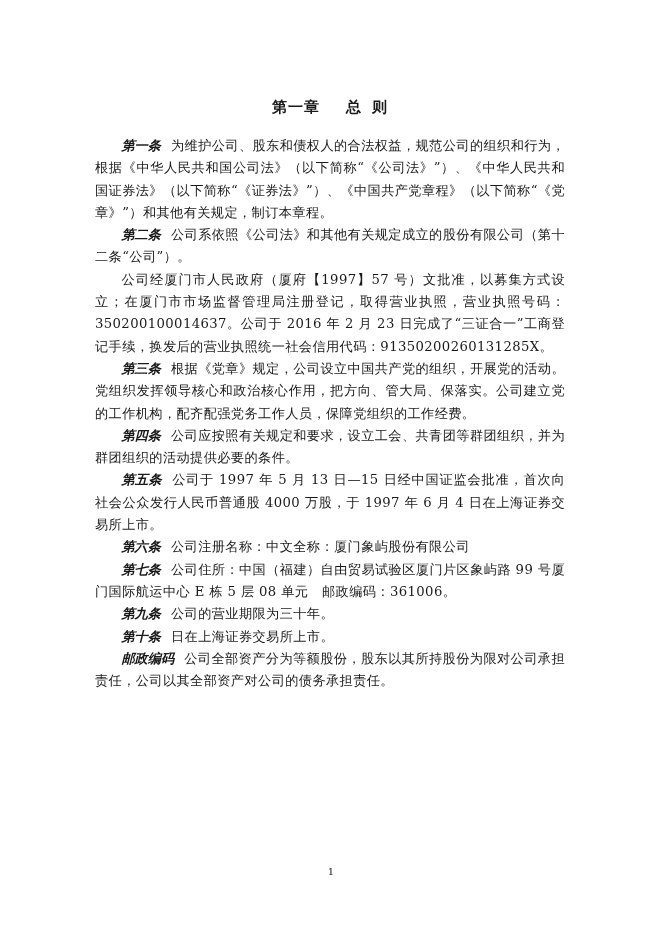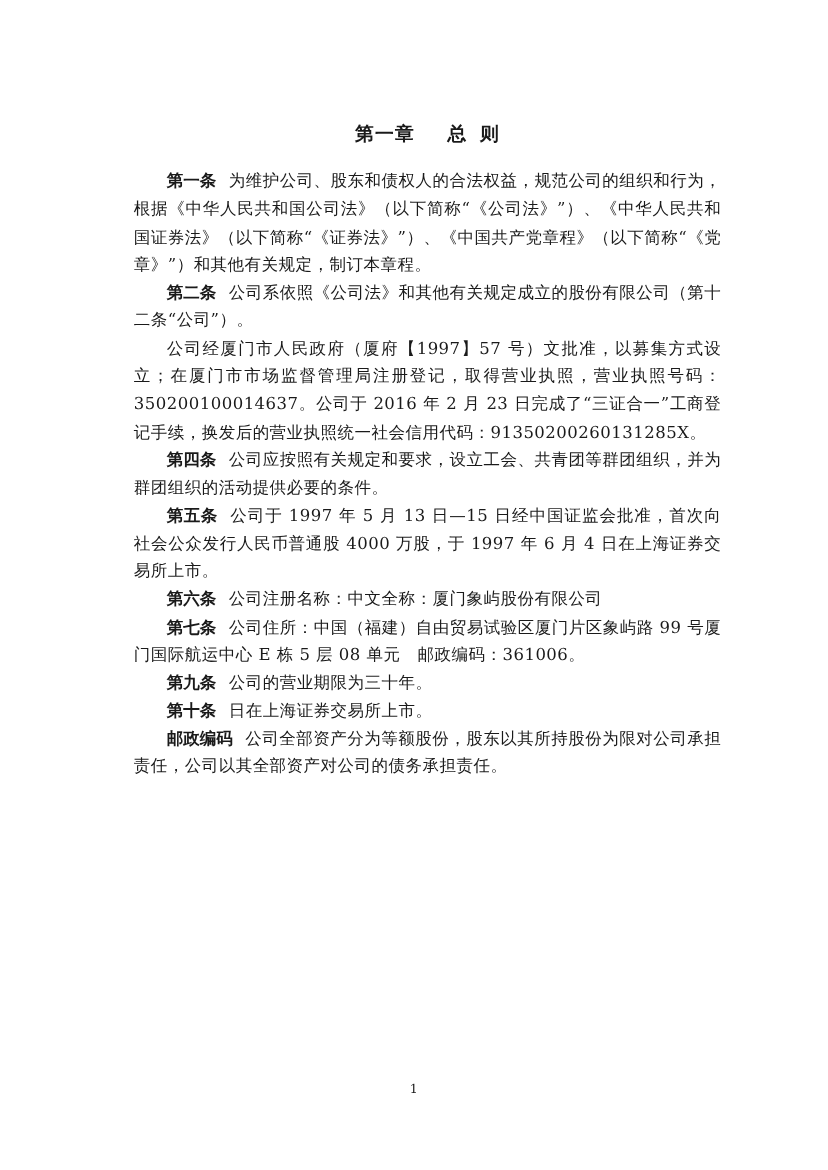--- a/index.html
+++ b/index.html
@@ -10,21 +10,21 @@
     body {
       width: 662px;
       height: 936px;
       position: relative;
       overflow: hidden;
       font-family: "DejaVu Serif", "Liberation Serif", serif;
       color: #1a1a1a;
     }
     .page {
       position: absolute;
-      left: 107px;
+      left: 95px;
       top: 96px;
       width: 470px;
     }
     .chapter-title {
       text-align: center;
       font-weight: bold;
       font-size: 15px;
       letter-spacing: 1px;
       height: 22px;
       line-height: 22px;
@@ -45,20 +45,21 @@
       text-align: justify;
       text-indent: 26.4px;
       margin: 0;
       letter-spacing: 0.4px;
     }
     .para .article-no {
       font-weight: bold;
       font-family: "DejaVu Sans", "Liberation Sans", sans-serif;
       margin-right: 10px;
       letter-spacing: 0;
+      font-style: italic;
     }
     .page-number {
       position: absolute;
       left: 0;
       width: 662px;
       top: 866px;
       text-align: center;
       font-size: 10px;
       font-family: "DejaVu Serif", "Liberation Serif", serif;
     }
@@ -70,20 +71,21 @@
   <h1 class="chapter-title">
     <span>第一章</span><span class="gap"></span><span>总</span><span class="gap2"></span><span>则</span>
   </h1>
 
   <p class="para"><span class="article-no">第一条</span><span>为维护公司、股东和债权人的合法权益，规范公司的组织和行为，根据《中华人民共和国公司法》（以下简称“《公司法》”）、《中华人民共和国证券法》（以下简称“《证券法》”）、《中国共产党章程》（以下简称“《党章》”）和其他有关规定，制订本章程。</span></p>
 
   <p class="para"><span class="article-no">第二条</span><span>公司系依照《公司法》和其他有关规定成立的股份有限公司（第十二条“公司”）。</span></p>
 
   <p class="para"><span>公司经厦门市人民政府（厦府【1997】57 号）文批准，以募集方式设立；在厦门市市场监督管理局注册登记，取得营业执照，营业执照号码：350200100014637。公司于 2016 年 2 月 23 日完成了“三证合一”工商登记手续，换发后的营业执照统一社会信用代码：91350200260131285X。</span></p>
 
+  <p class="para"><span class="article-no">第三条</span><span>根据《党章》规定，公司设立中国共产党的组织，开展党的活动。党组织发挥领导核心和政治核心作用，把方向、管大局、保落实。公司建立党的工作机构，配齐配强党务工作人员，保障党组织的工作经费。</span></p>
 
   <p class="para"><span class="article-no">第四条</span><span>公司应按照有关规定和要求，设立工会、共青团等群团组织，并为群团组织的活动提供必要的条件。</span></p>
 
   <p class="para"><span class="article-no">第五条</span><span>公司于 1997 年 5 月 13 日—15 日经中国证监会批准，首次向社会公众发行人民币普通股 4000 万股，于 1997 年 6 月 4 日在上海证券交易所上市。</span></p>
 
   <p class="para"><span class="article-no">第六条</span><span>公司注册名称：中文全称：厦门象屿股份有限公司</span></p>
 
 
   <p class="para"><span class="article-no">第七条</span><span>公司住所：中国（福建）自由贸易试验区厦门片区象屿路 99 号厦门国际航运中心 E 栋 5 层 08 单元　邮政编码：361006。</span></p>
 

